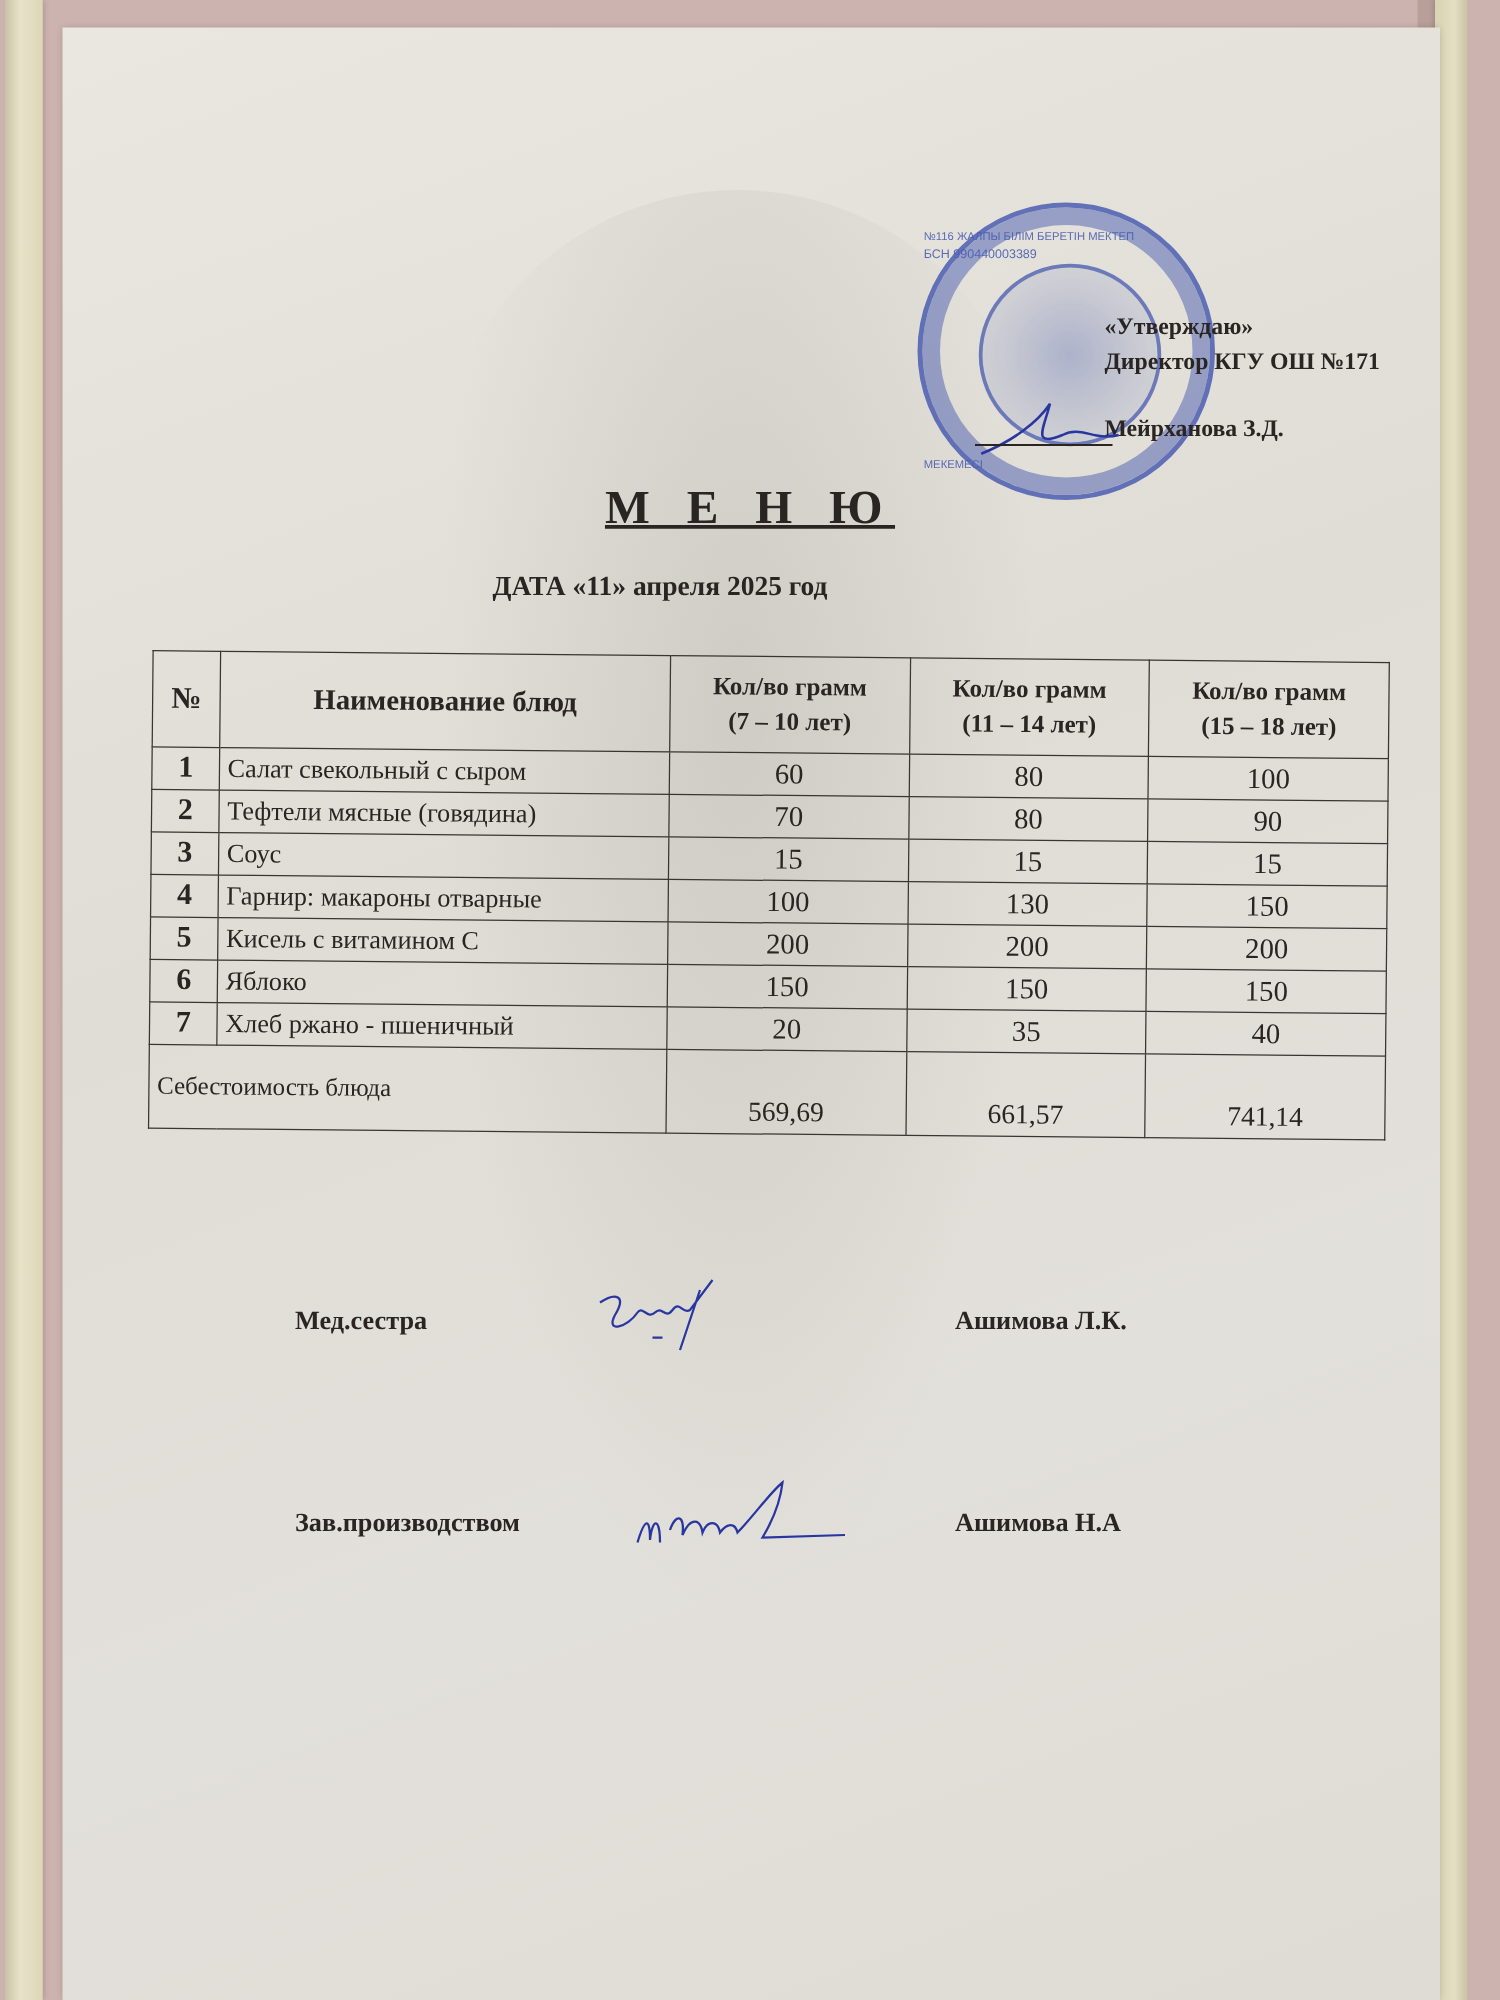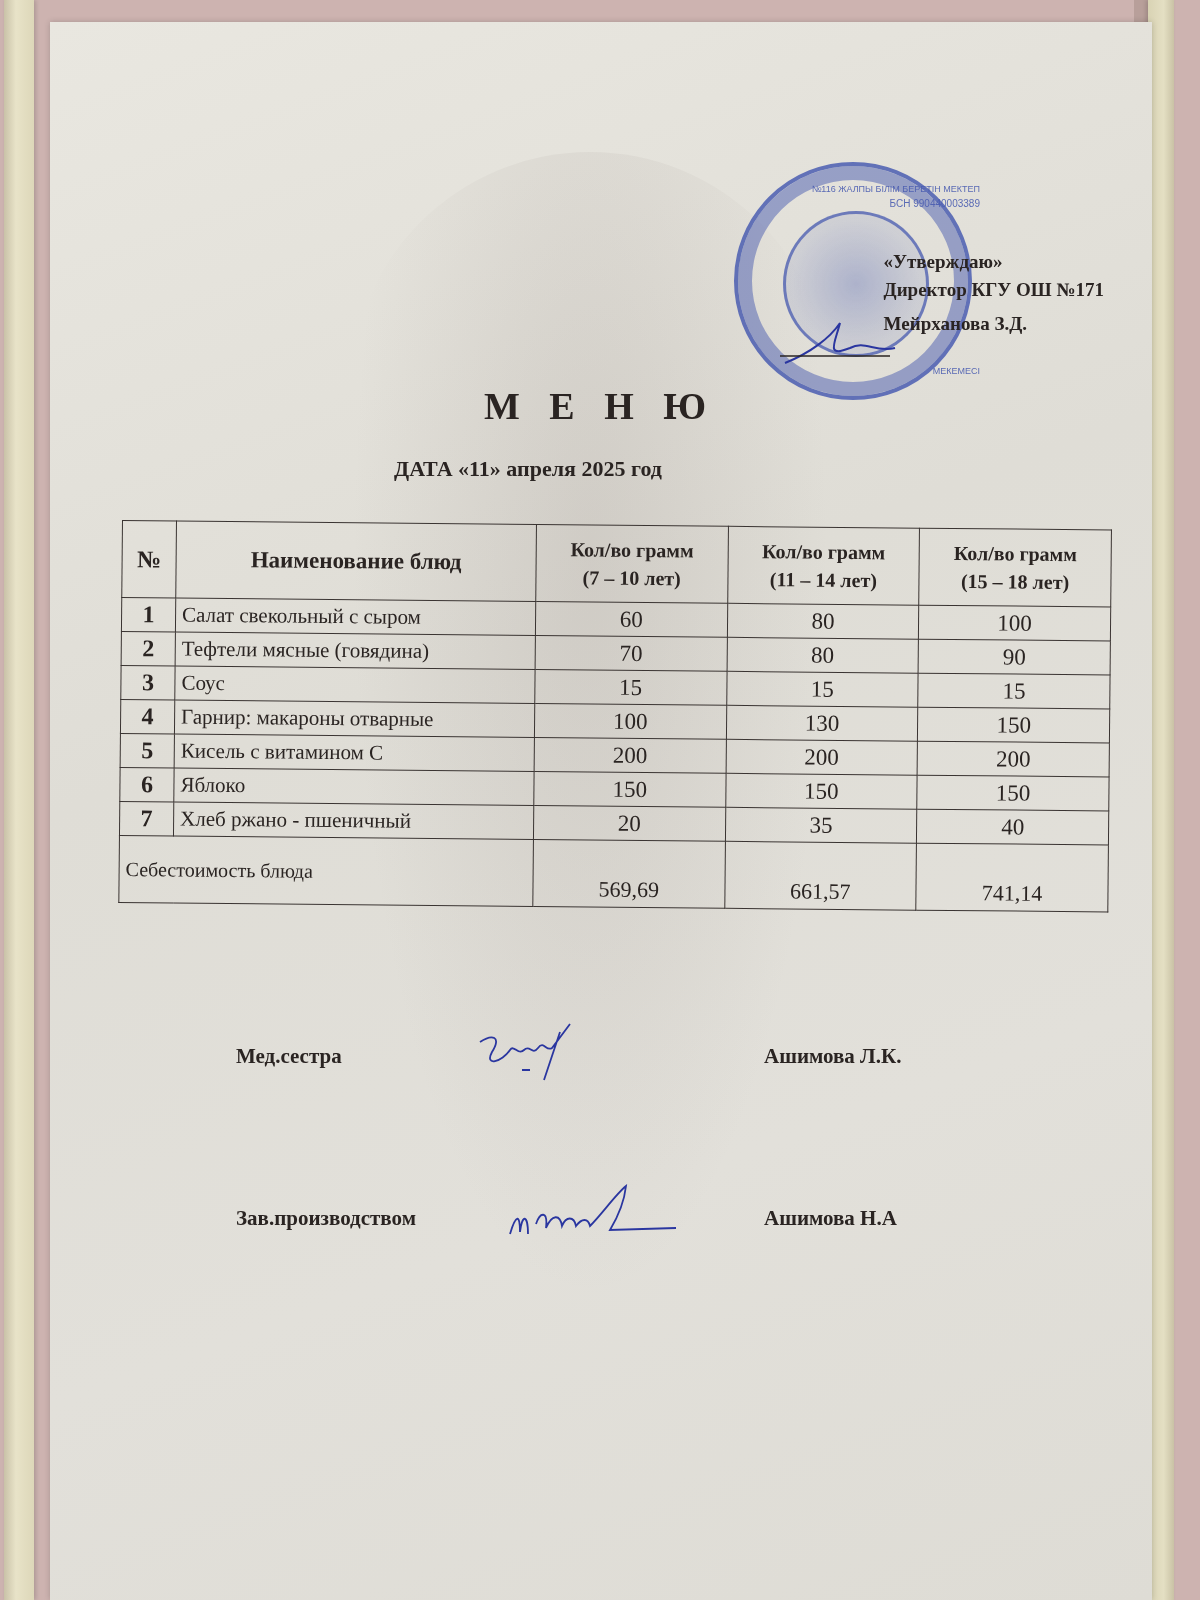--- a/index.html
+++ b/index.html
@@ -32,41 +32,41 @@
     position: absolute; left: 300px; top: 130px; width: 480px; height: 1150px;
     border-radius: 240px 240px 120px 120px;
     background: radial-gradient(ellipse at 50% 35%, rgba(150,140,135,0.22), rgba(150,140,135,0) 70%);
     pointer-events: none;
   }
   .approve {
     position: absolute; right: 96px; top: 248px; 
     font-weight: bold; font-size: 19px; line-height: 28px;
   }
   .approve .l1 { margin-right: 48px; }
-  .approve .l3 { margin-top: 6px; margin-right: 10px; }
+  .approve .l3 { margin-top: 26px; margin-right: 10px; }
   .stamp {
     position: absolute; left: 734px; top: 162px; width: 230px; height: 230px;
     border-radius: 50%;
     border: 4px solid rgba(48,70,170,0.85);
     box-shadow: inset 0 0 0 10px rgba(230,232,240,0.0), inset 0 0 0 14px rgba(48,70,170,0.5);
     opacity: 0.85;
   }
   .stamp-inner {
     position: absolute; left: 45px; top: 45px; width: 140px; height: 140px; border-radius: 50%;
     border: 3px solid rgba(48,70,170,0.75);
     background: radial-gradient(circle, rgba(48,70,170,0.35) 0%, rgba(48,70,170,0.15) 60%, rgba(48,70,170,0.05) 100%);
   }
   .stamp-text {
-    position: absolute; left: 12px; top: 18px; width: 230px; text-align: right;
+    position: absolute; left: 1px; top: 18px; width: 230px; text-align: left;
     font-family: "Liberation Sans", sans-serif; font-size: 9px; color: rgba(48,70,170,0.9);
   }
   .stamp-bsn { top: 32px; font-size: 10px; }
   .title {
     position: absolute; left: 0; width: 1200px; top: 384px; text-align: center;
-    font-weight: bold; font-size: 38px; letter-spacing: 10px;
+    font-weight: bold; font-size: 38px; letter-spacing: 10px; text-decoration: underline;
   }
   .date {
     position: absolute; left: 0; width: 1056px; top: 456px; text-align: center;
     font-weight: bold; font-size: 22px;
   }
   table.menu {
     position: absolute; left: 122px; top: 520px; width: 990px;
     border-collapse: collapse; font-size: 21px;
     transform: rotate(0.55deg); transform-origin: left top;
   }

